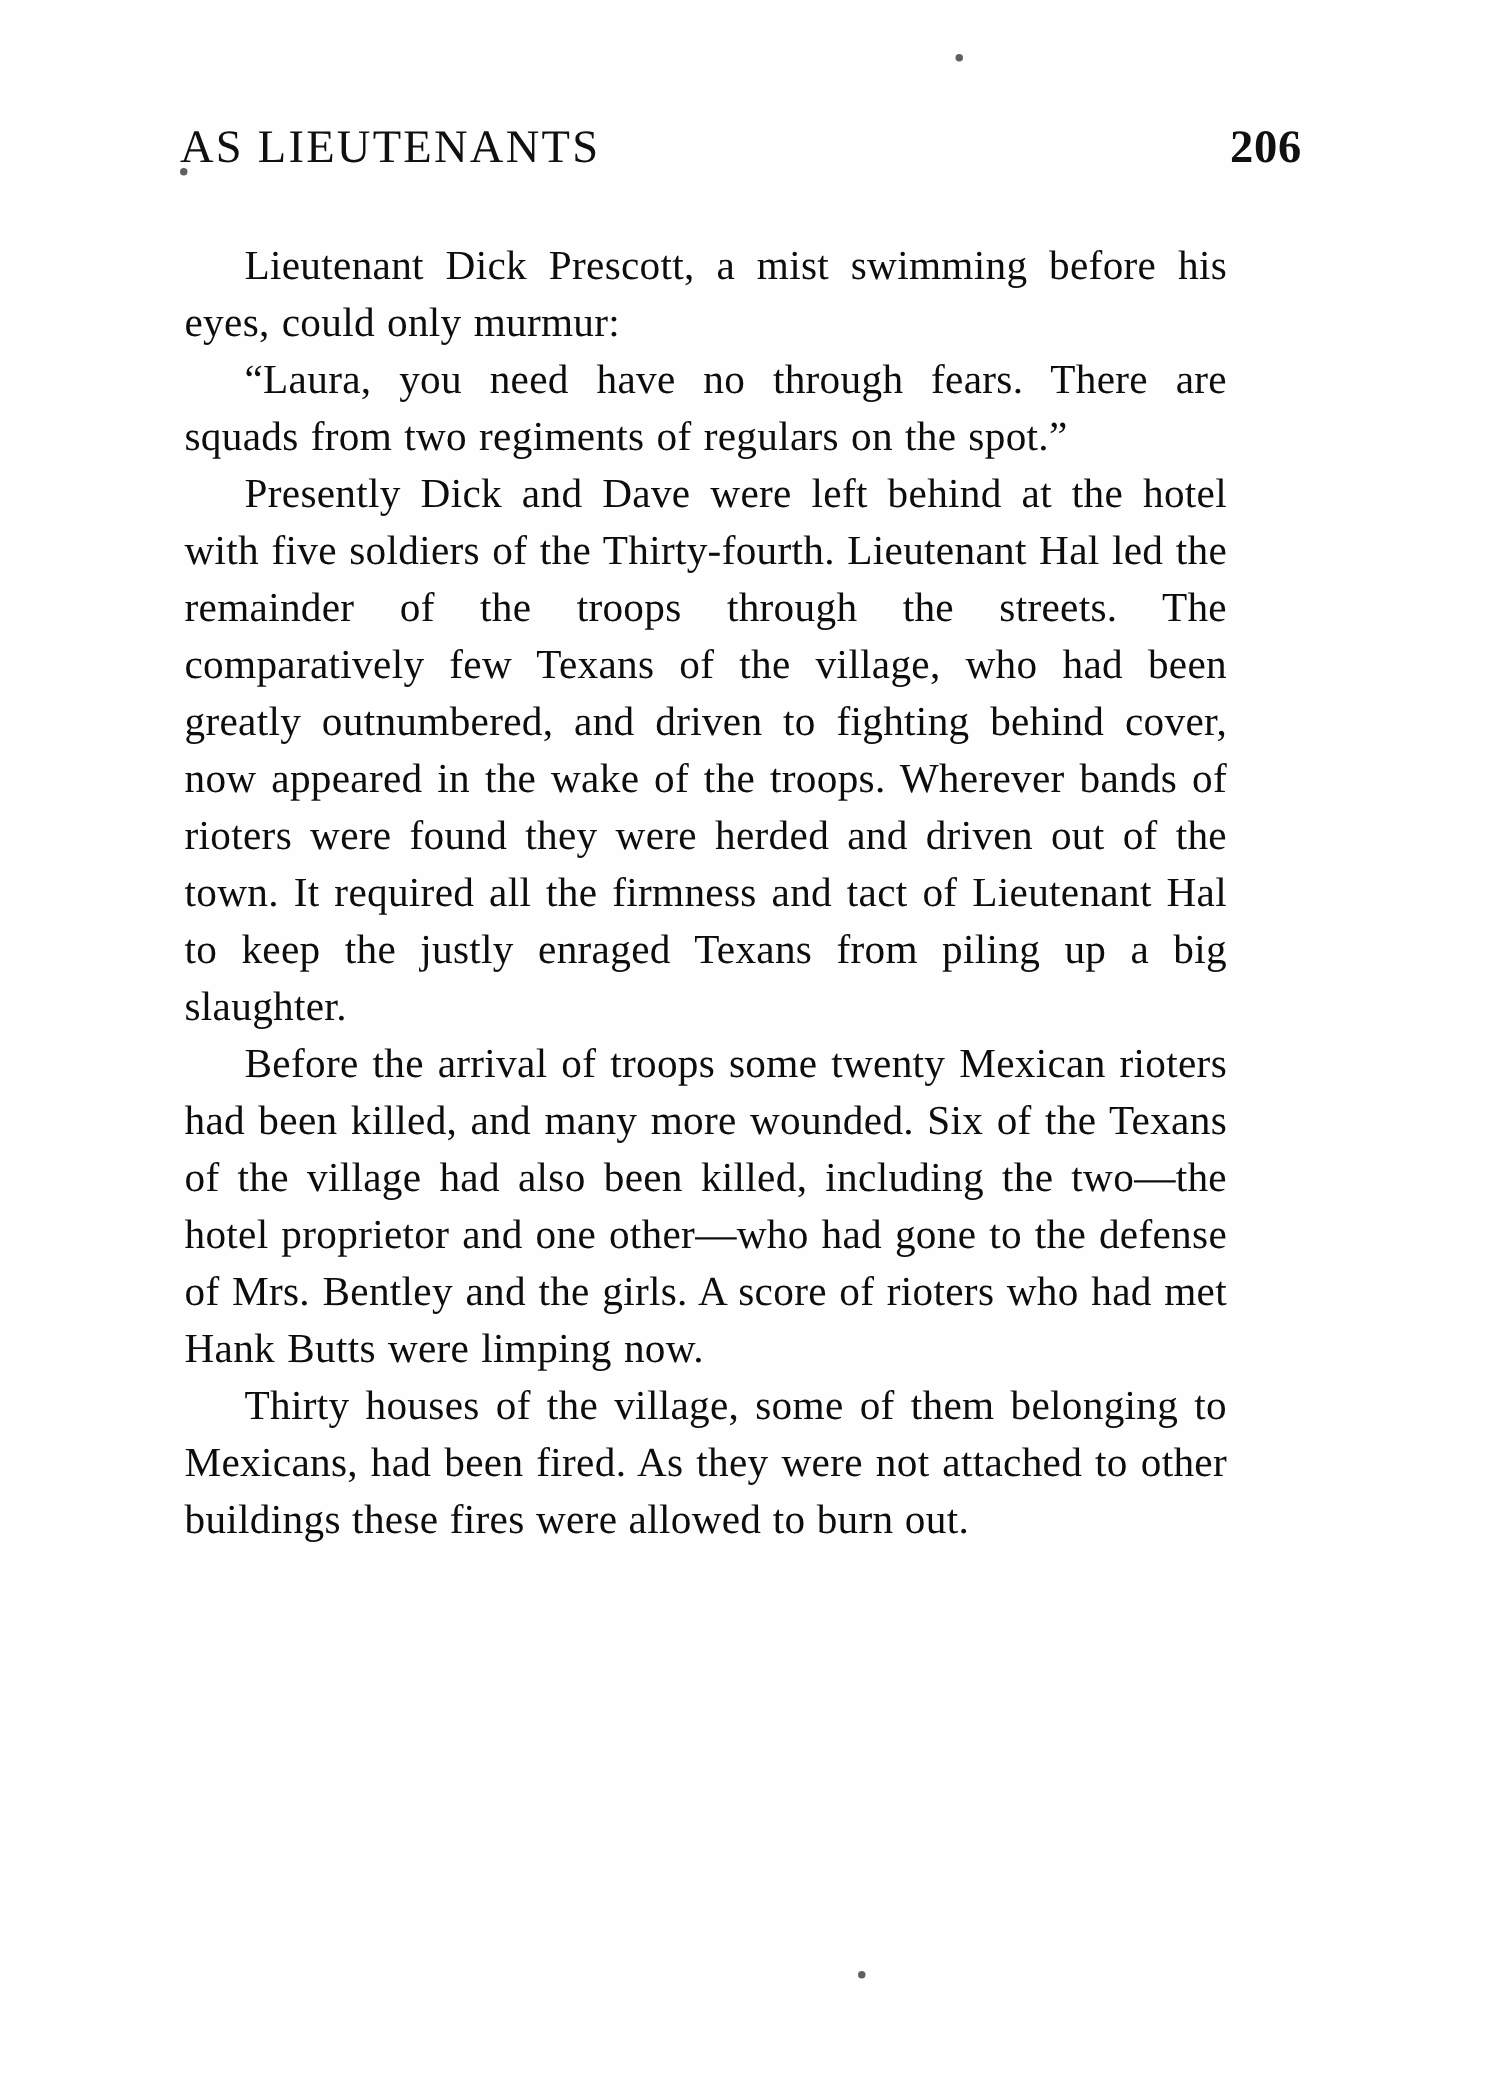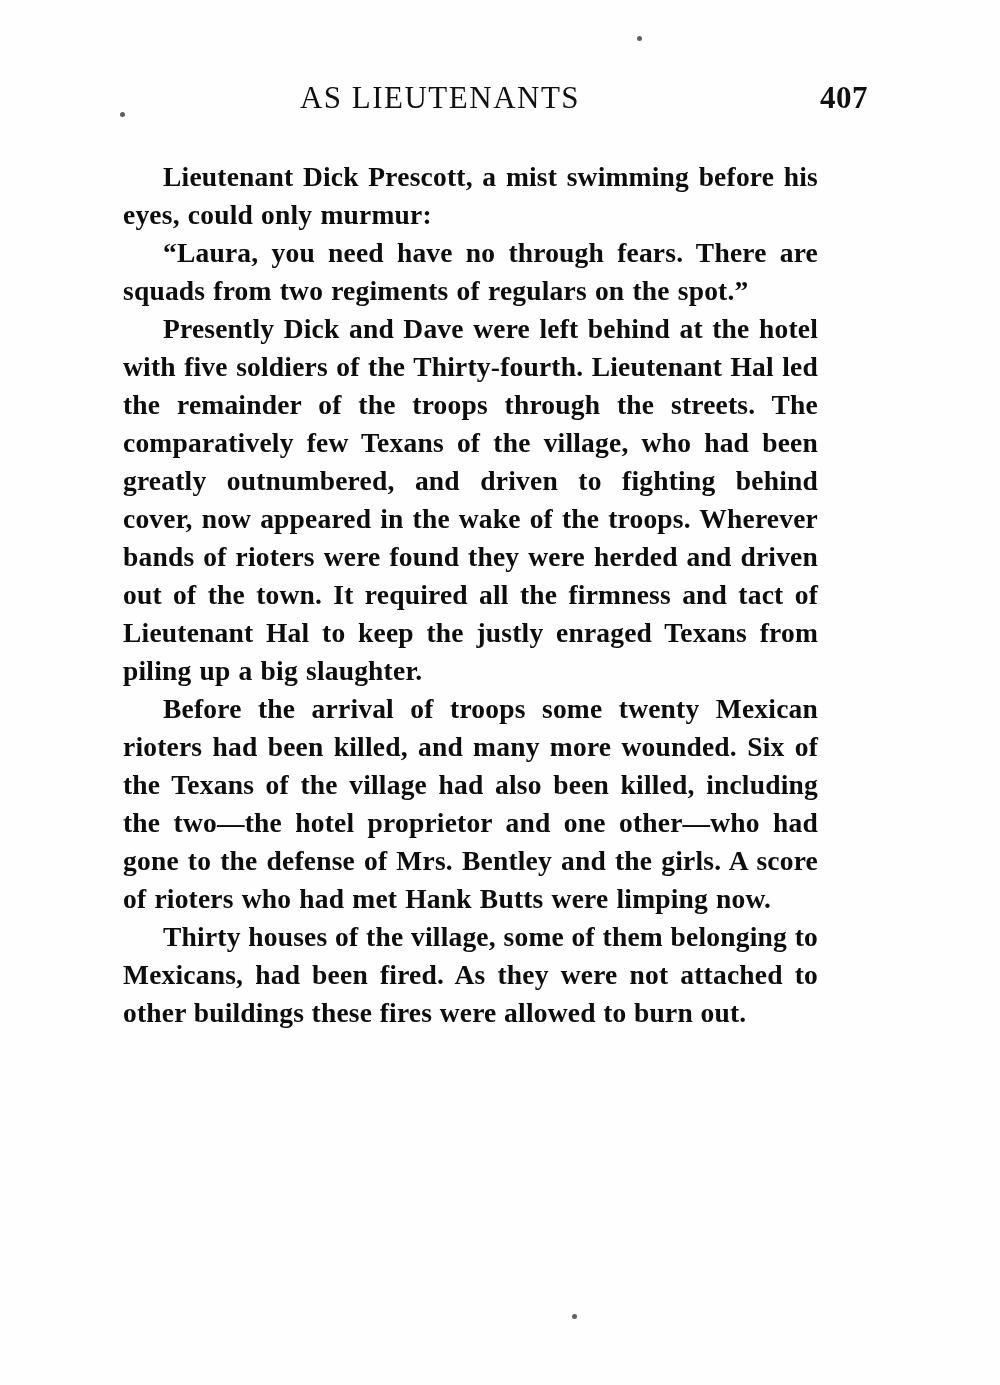--- a/index.html
+++ b/index.html
@@ -38,42 +38,40 @@
     top: 80px;
     left: 120px;
     width: 700px;
     height: 44px;
   }
   .header-title {
     position: absolute;
     left: 0;
     top: 0;
     width: 640px;
-    text-align: center;
     font-size: 31px;
     letter-spacing: 1.5px;
     font-family: "Liberation Serif", serif;
     color: #101010;
   }
   .page-number {
     position: absolute;
     right: -48px;
     top: 0;
     font-size: 31px;
     font-weight: bold;
     letter-spacing: 0.5px;
     color: #101010;
   }
 
   main.body-text {
     position: absolute;
     top: 158px;
     left: 123px;
     width: 695px;
-    font-weight: bold;
   }
   main.body-text p {
     margin: 0;
     text-align: justify;
     text-indent: 40px;
     font-size: 27.5px;
     line-height: 38px;
     letter-spacing: 0.2px;
     word-spacing: 1px;
     color: #0d0d0d;
@@ -86,21 +84,21 @@
 <body>
 
 <div class="page">
 
   <span class="mark mark-top"></span>
   <span class="mark mark-left"></span>
   <span class="mark mark-bottom"></span>
 
   <header class="page-header">
     <div class="header-title">AS LIEUTENANTS</div>
-    <div class="page-number">407</div>
+    <div class="page-number">206</div>
   </header>
 
   <main class="body-text">
     <p>Lieutenant Dick Prescott, a mist swimming before his eyes, could only murmur:</p>
     <p>“Laura, you need have no through fears. There are squads from two regiments of regulars on the spot.”</p>
     <p>Presently Dick and Dave were left behind at the hotel with five soldiers of the Thirty-fourth. Lieutenant Hal led the remainder of the troops through the streets. The comparatively few Texans of the village, who had been greatly outnumbered, and driven to fighting behind cover, now appeared in the wake of the troops. Wherever bands of rioters were found they were herded and driven out of the town. It required all the firmness and tact of Lieutenant Hal to keep the justly enraged Texans from piling up a big slaughter.</p>
     <p>Before the arrival of troops some twenty Mexican rioters had been killed, and many more wounded. Six of the Texans of the village had also been killed, including the two—the hotel proprietor and one other—who had gone to the defense of Mrs. Bentley and the girls. A score of rioters who had met Hank Butts were limping now.</p>
     <p class="tight">Thirty houses of the village, some of them belonging to Mexicans, had been fired. As they were not attached to other buildings these fires were allowed to burn out.</p>
   </main>
 

